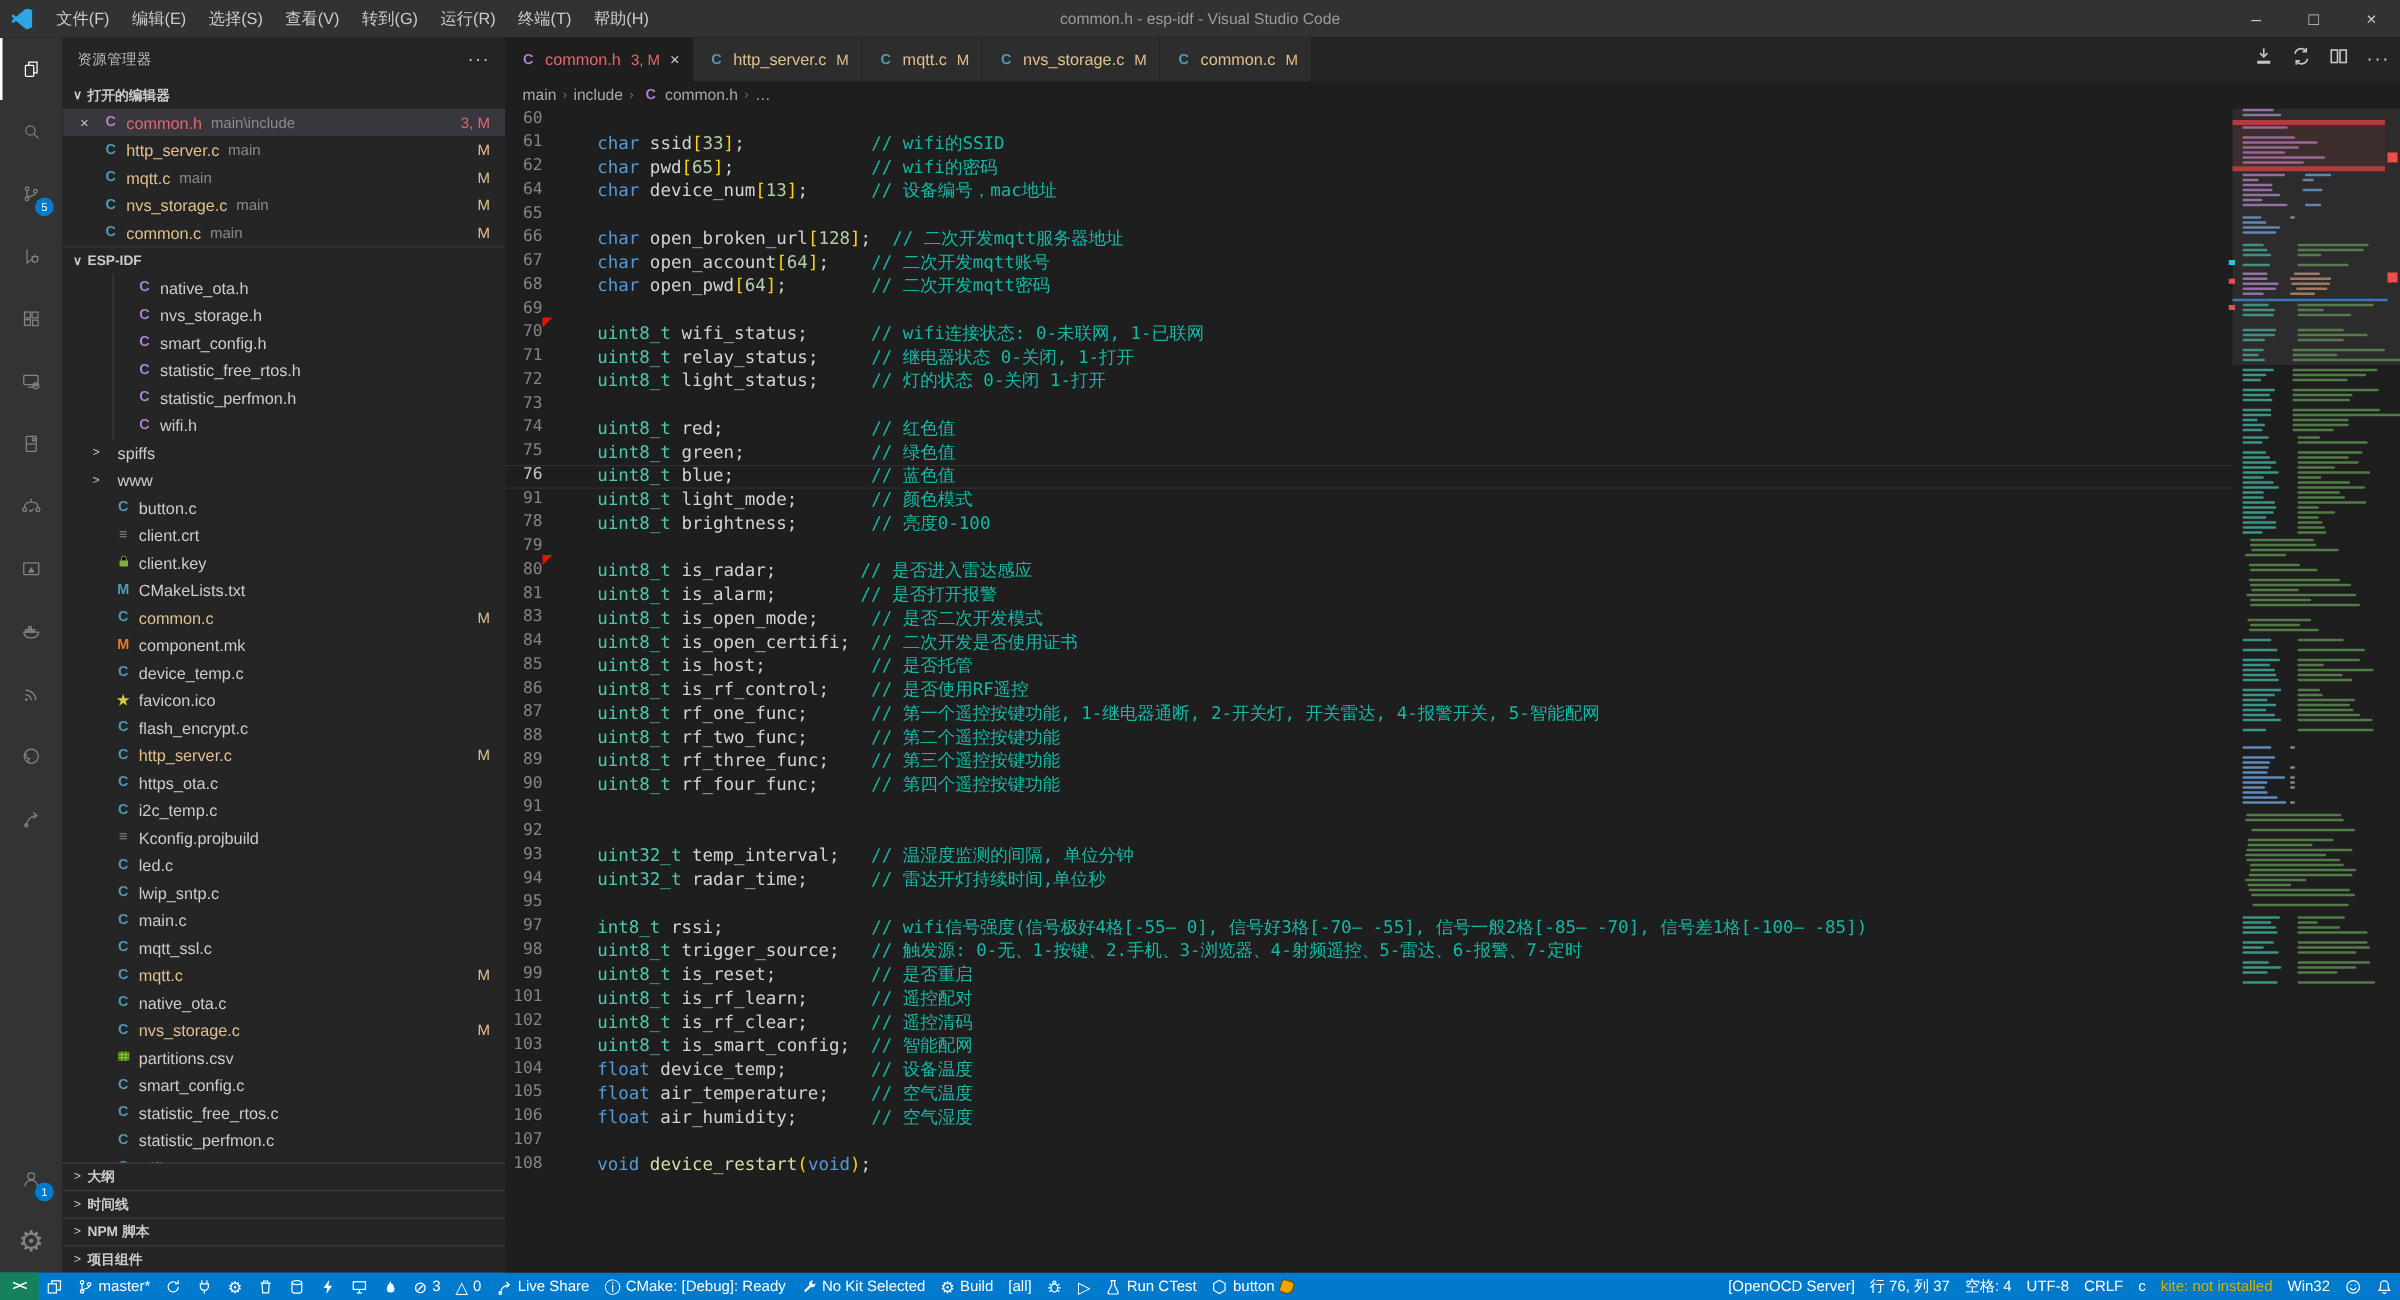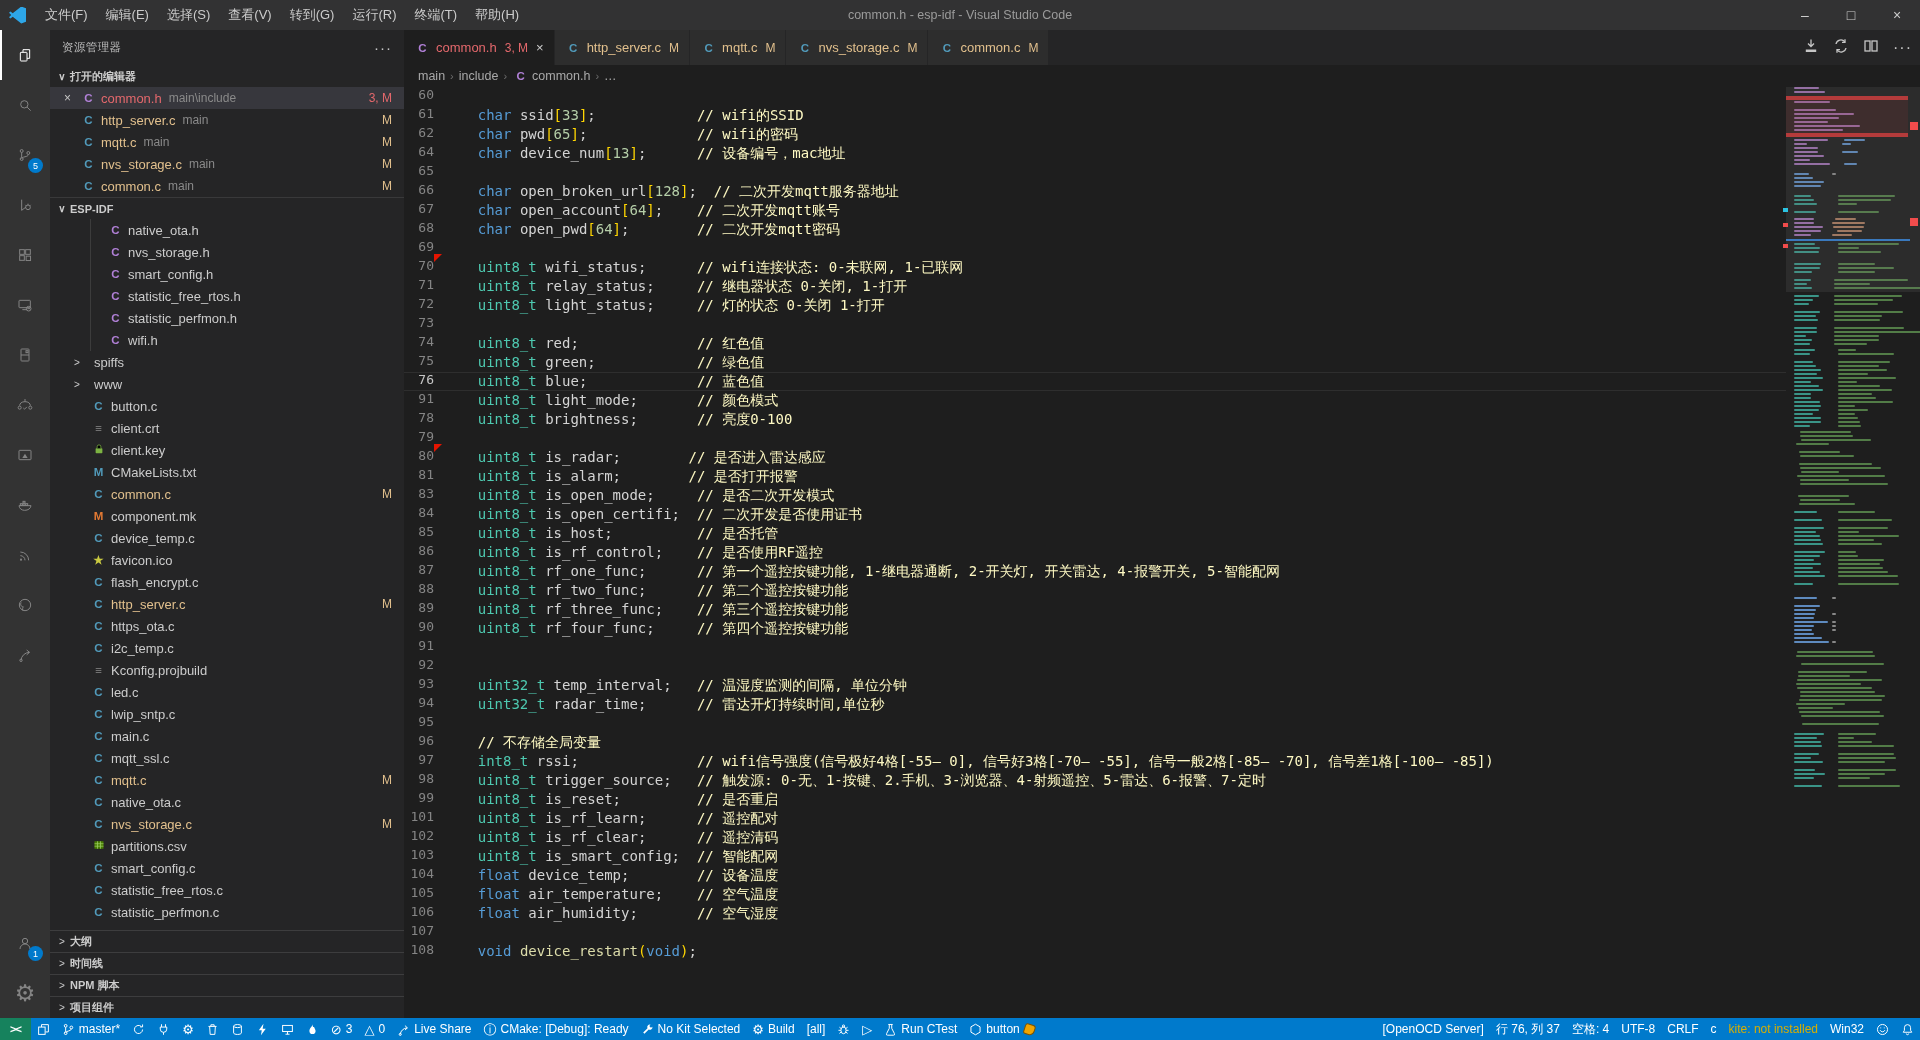--- a/index.html
+++ b/index.html
@@ -85,21 +85,21 @@
 
   
   .code-area { flex:1; position:relative; overflow:hidden; font-family:"DejaVu Sans Mono",monospace; }
   .code-line { height:19px; display:flex; position:relative; margin-right:134px; }
   .code-line.current { box-shadow:inset 0 1px 0 #2e2e2e, inset 0 -1px 0 #2e2e2e; }
   .ln { width:26px; margin-left:4px; text-align:right; color:#858585; font-size:13px; flex:0 0 26px; }
   .code-line.current .ln { color:#c6c6c6; }
   .code-text { margin-left:10px; white-space:pre; font-size:14px; line-height:19px; }
   .tk-k { color:#569cd6; } .tk-t { color:#4ec9b0; } .tk-i { color:#d4d4d4; }
   .tk-b { color:#ffd602; } .tk-n { color:#b5cea8; } .tk-p { color:#d4d4d4; }
-  .tk-c { color:#fef9c3; } .tk-f { color:#dcdcaa; }
+  .tk-c { color:#14b8a6; } .tk-f { color:#dcdcaa; }
   .gutter-flag { position:absolute; left:30px; top:-4px; width:0; height:0;
     border-top:8px solid #e51400; border-right:8px solid transparent; }
   .cursor-caret { position:absolute; left:68px; top:1px; width:2.5px; height:17px; background:#3f9cff; }
 
   
   .minimap { position:absolute; top:57px; bottom:0; right:0; width:134px; background:#1e1e1e; }
   .mm-content { position:absolute; left:6px; top:0; right:14px; bottom:0; }
   .mm-bar { position:absolute; height:2px; border-radius:1px; opacity:.85; }
   .mm-redband { position:absolute; left:0; right:12px; height:4px; background:#c03030; }
   .mm-redtint { position:absolute; left:0; right:12px; background:rgba(190,50,50,.14); }
@@ -649,24 +649,20 @@
             <span class="ln">93</span>
             <span class="code-text"><span class="tk-p">    </span><span class="tk-t">uint32_t </span><span class="tk-i">temp_interval</span><span class="tk-p">;</span><span class="tk-p">   </span><span class="tk-c">// 温湿度监测的间隔, 单位分钟</span></span>
           </div>
           <div class="code-line">
             <span class="ln">94</span>
             <span class="code-text"><span class="tk-p">    </span><span class="tk-t">uint32_t </span><span class="tk-i">radar_time</span><span class="tk-p">;</span><span class="tk-p">      </span><span class="tk-c">// 雷达开灯持续时间,单位秒</span></span>
           </div>
           <div class="code-line">
             <span class="ln">95</span>
             <span class="code-text"></span>
-          </div>
-          <div class="code-line">
-            <span class="ln">96</span>
-            <span class="code-text"><span class="tk-p">    </span><span class="tk-c">// 不存储全局变量</span></span>
           </div>
           <div class="code-line">
             <span class="ln">97</span>
             <span class="code-text"><span class="tk-p">    </span><span class="tk-t">int8_t </span><span class="tk-i">rssi</span><span class="tk-p">;</span><span class="tk-p">              </span><span class="tk-c">// wifi信号强度(信号极好4格[-55— 0], 信号好3格[-70— -55], 信号一般2格[-85— -70], 信号差1格[-100— -85])</span></span>
           </div>
           <div class="code-line">
             <span class="ln">98</span>
             <span class="code-text"><span class="tk-p">    </span><span class="tk-t">uint8_t </span><span class="tk-i">trigger_source</span><span class="tk-p">;</span><span class="tk-p">   </span><span class="tk-c">// 触发源: 0-无、1-按键、2.手机、3-浏览器、4-射频遥控、5-雷达、6-报警、7-定时</span></span>
           </div>
           <div class="code-line">

